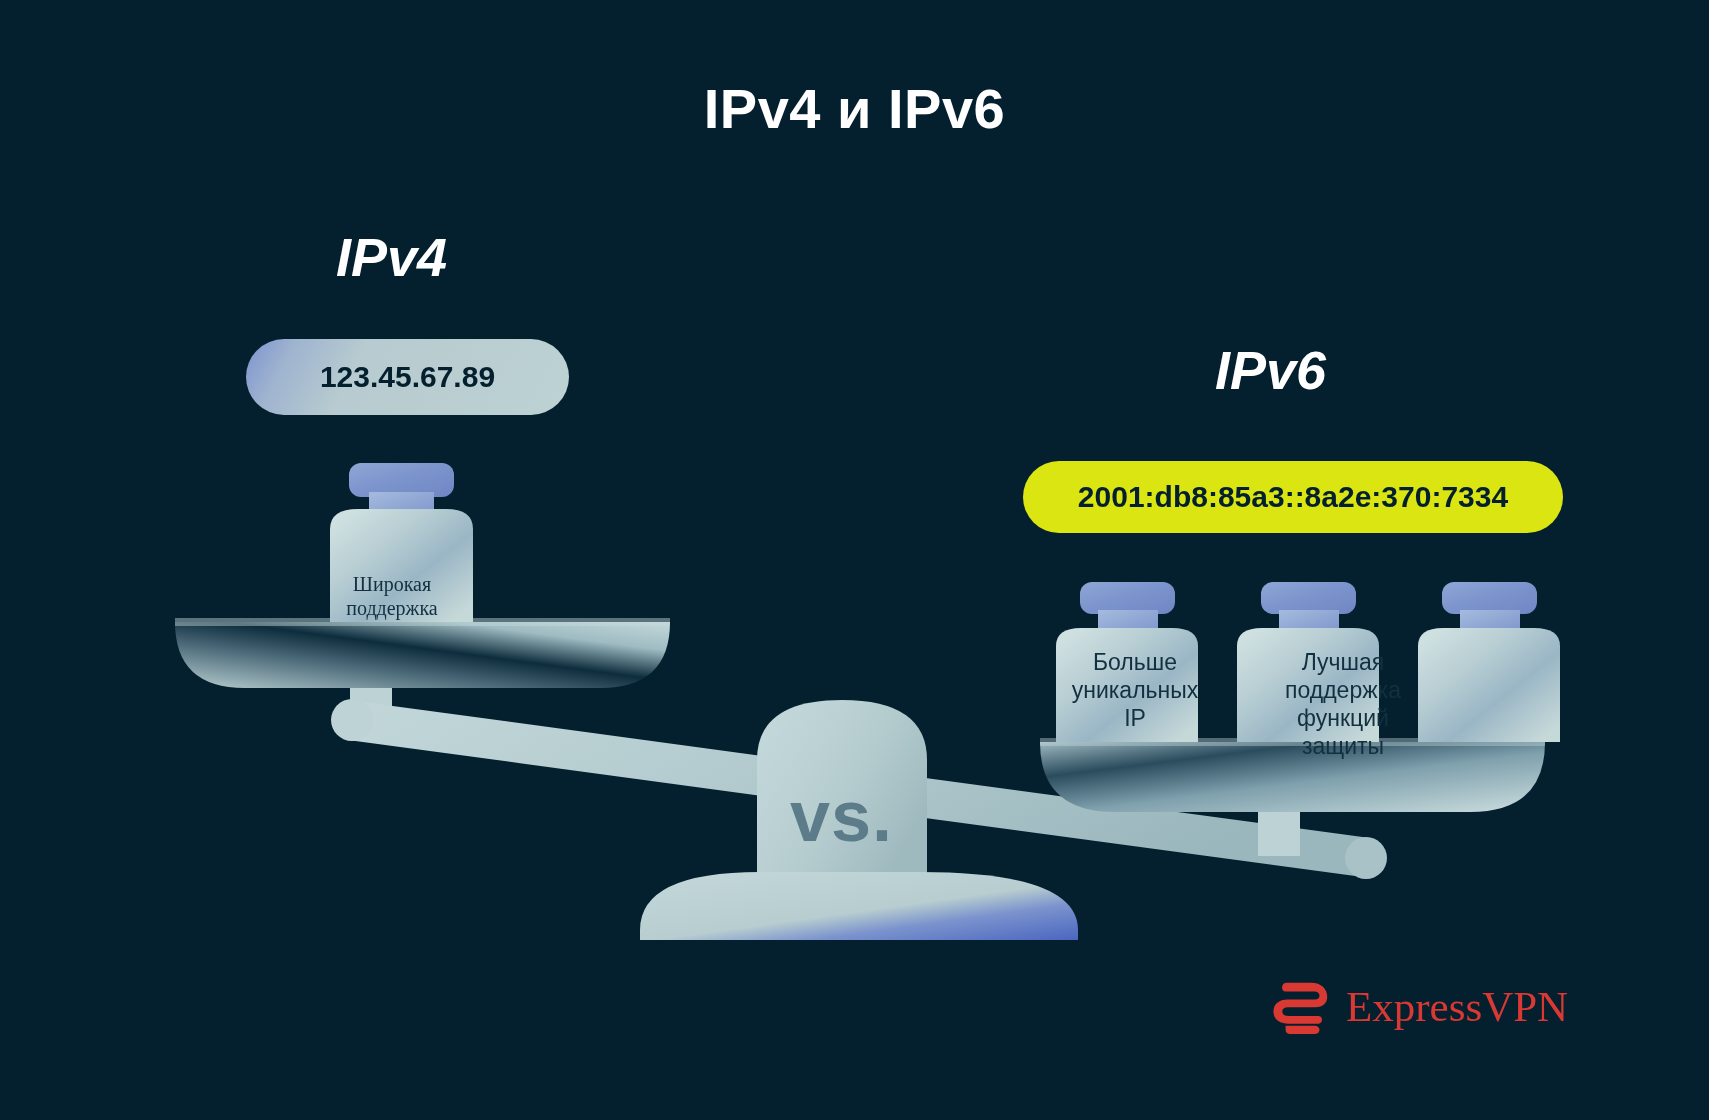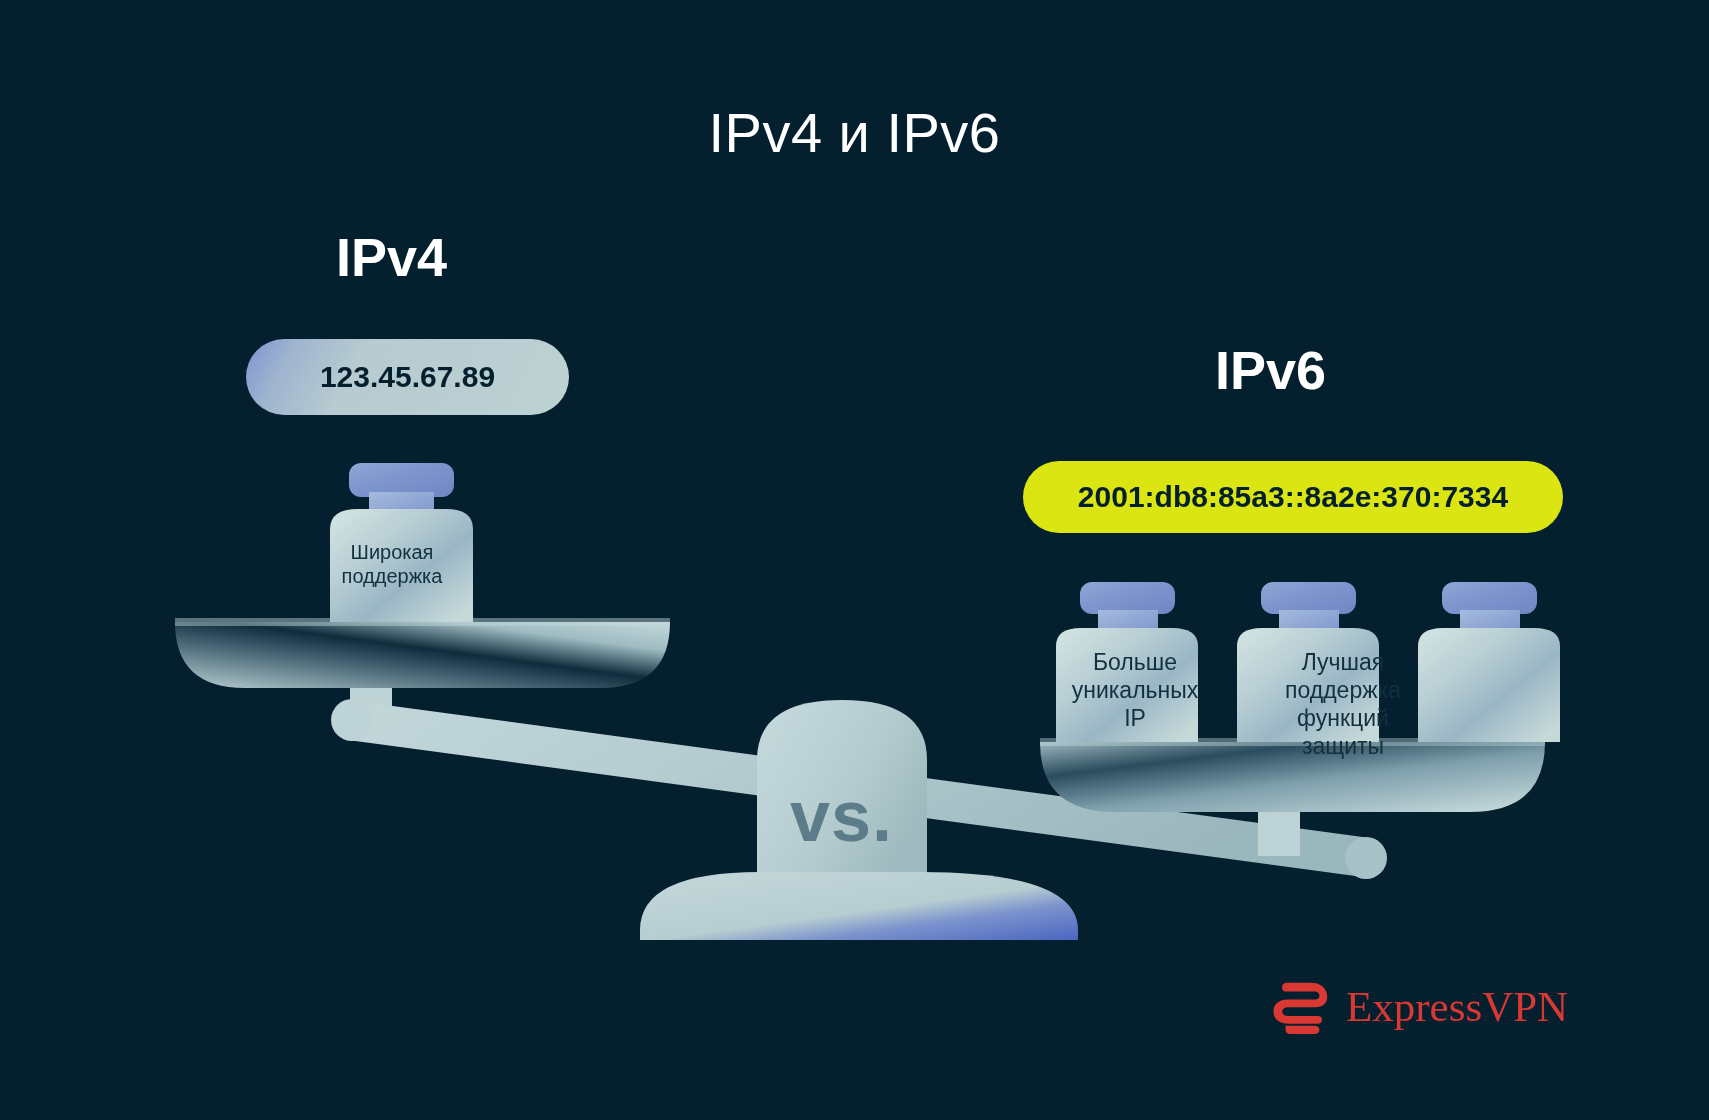--- a/index.html
+++ b/index.html
@@ -11,35 +11,35 @@
     overflow:hidden;
     position:relative;
   }
   #stage{position:absolute;inset:0;width:1709px;height:1120px;}
 
   
   .title{
     position:absolute;top:78px;left:0;width:1709px;
     text-align:center;
     font-size:56px;
-    font-weight:400;
+    font-weight:700;
     color:#ffffff;
     letter-spacing:.5px;
     line-height:1.1;
-    margin-top:24px;
   }
 
   
   .side-heading{
     position:absolute;
     font-size:54px;
     font-weight:700;
     color:#ffffff;
     line-height:1;
     white-space:nowrap;
+    font-style:italic;
   }
   #ipv4-heading{left:336px;top:230px;}
   #ipv6-heading{left:1215px;top:343px;}
 
   
   .pill{
     position:absolute;
     display:flex;align-items:center;justify-content:center;
     border-radius:48px;
     font-weight:700;
@@ -65,22 +65,23 @@
   
   .jar-label{
     position:absolute;
     color:#123040;
     text-align:center;
     line-height:1.22;
     font-weight:400;
     pointer-events:none;
   }
   #jar-v4-label{
-    left:312px;top:540px;width:160px;
+    left:312px;top:572px;width:160px;
     font-size:20px;
+    font-family:Liberation Serif, serif;
   }
   .jar-v6-label{font-size:23px;}
   #jar-v6-label-0{left:1060px;top:648px;width:150px;}
   #jar-v6-label-1{left:1268px;top:648px;width:150px;}
   #jar-v6-label-2{left:1420px;top:648px;width:155px;}
 
   
   #vs-text{
     position:absolute;
     left:790px;top:775px;

